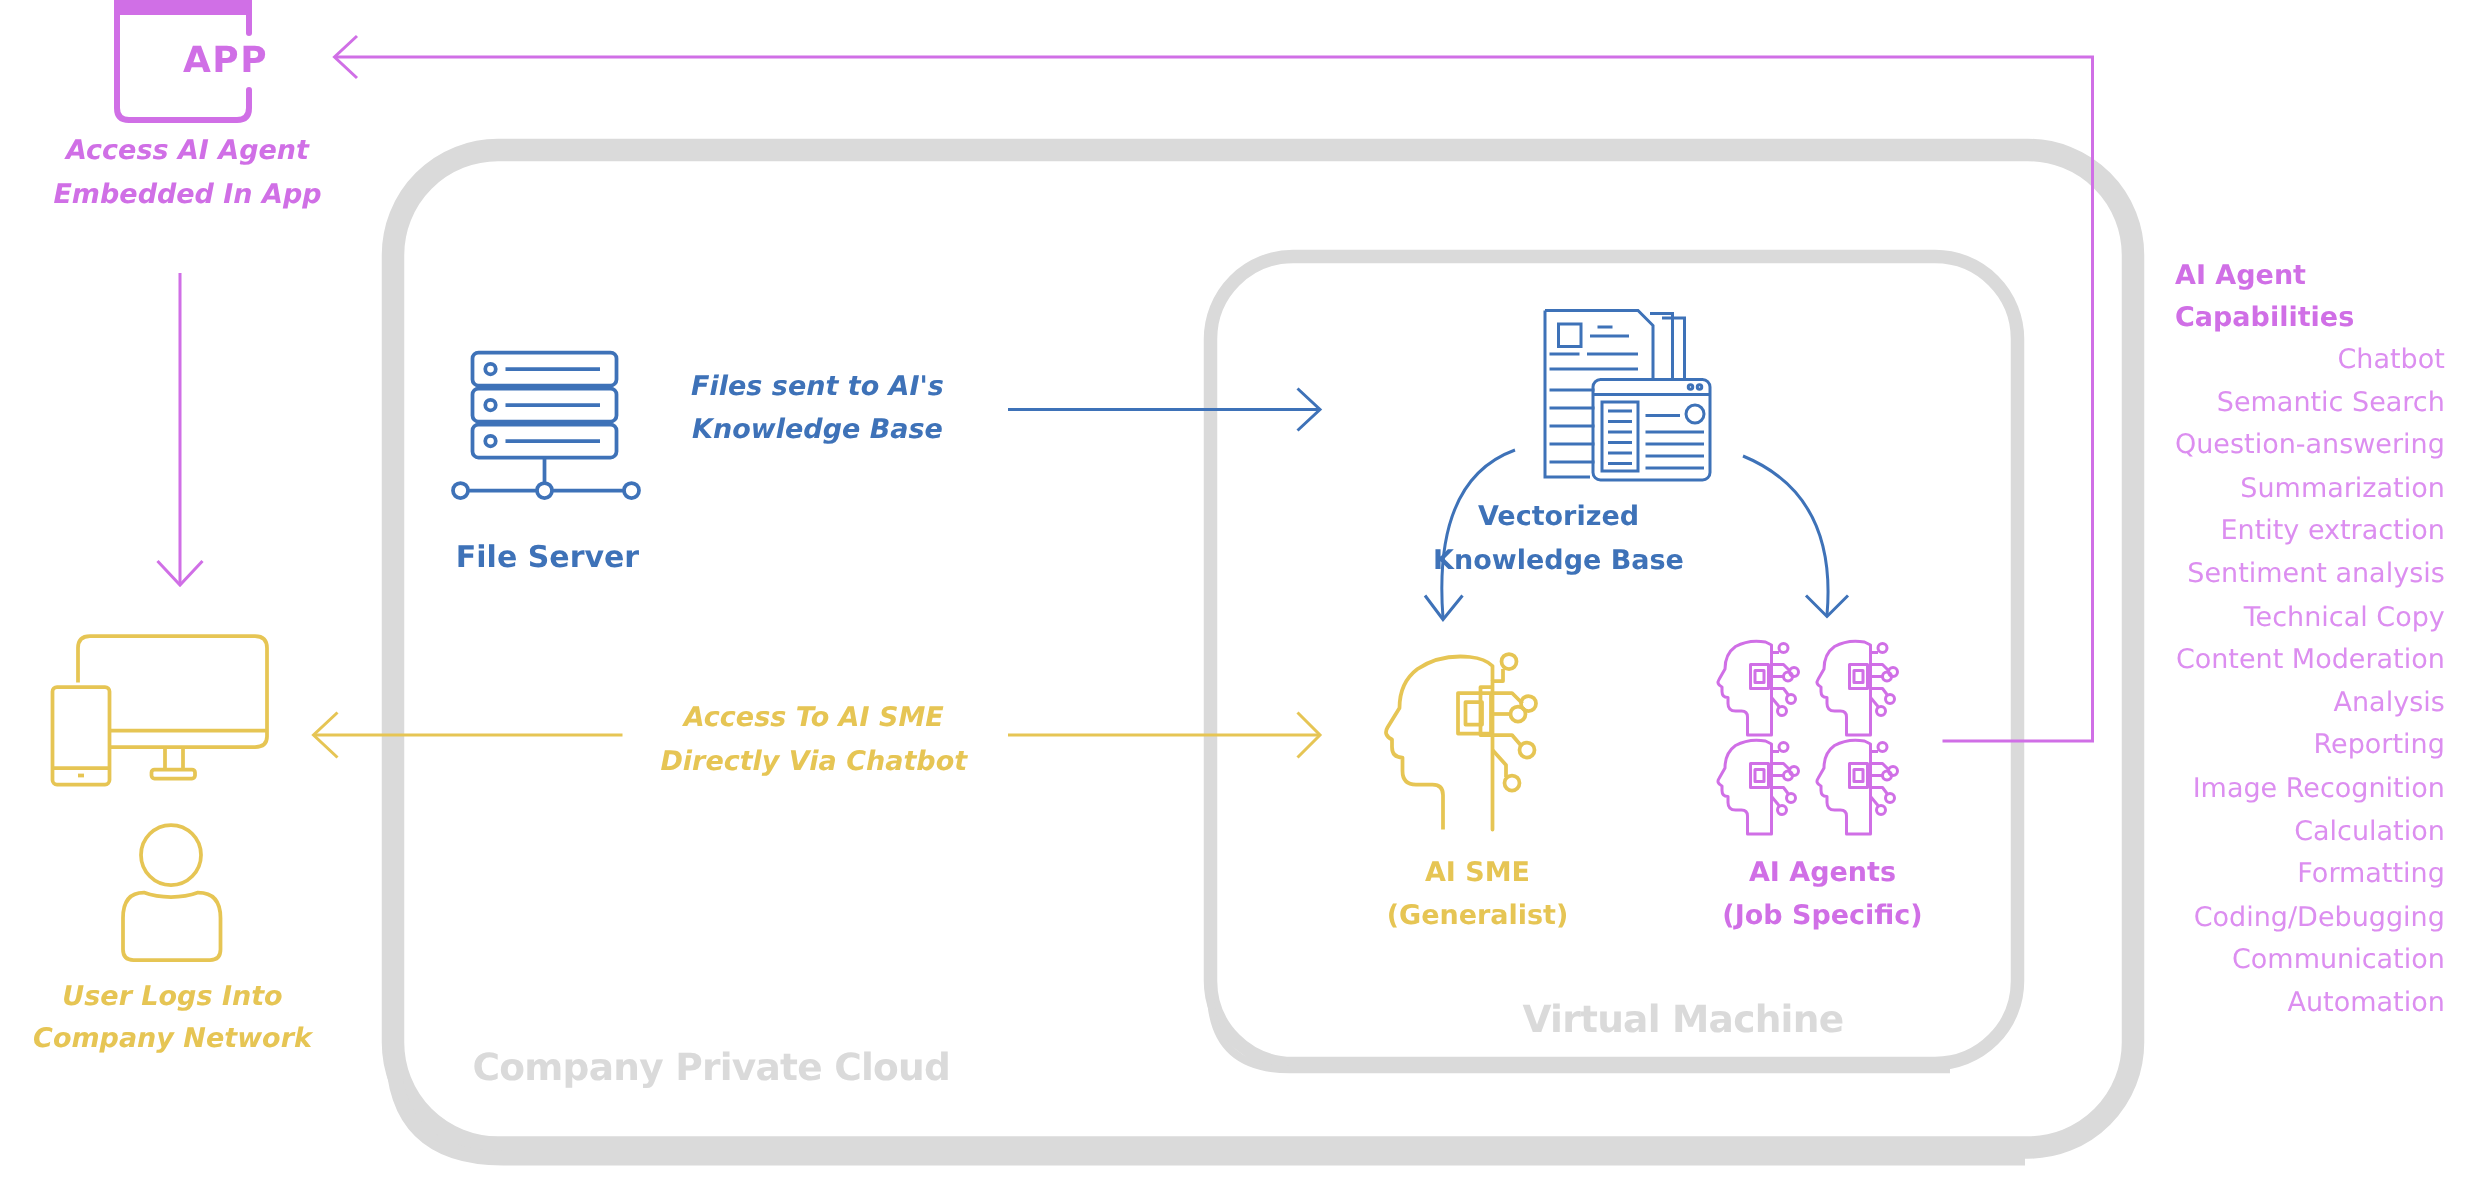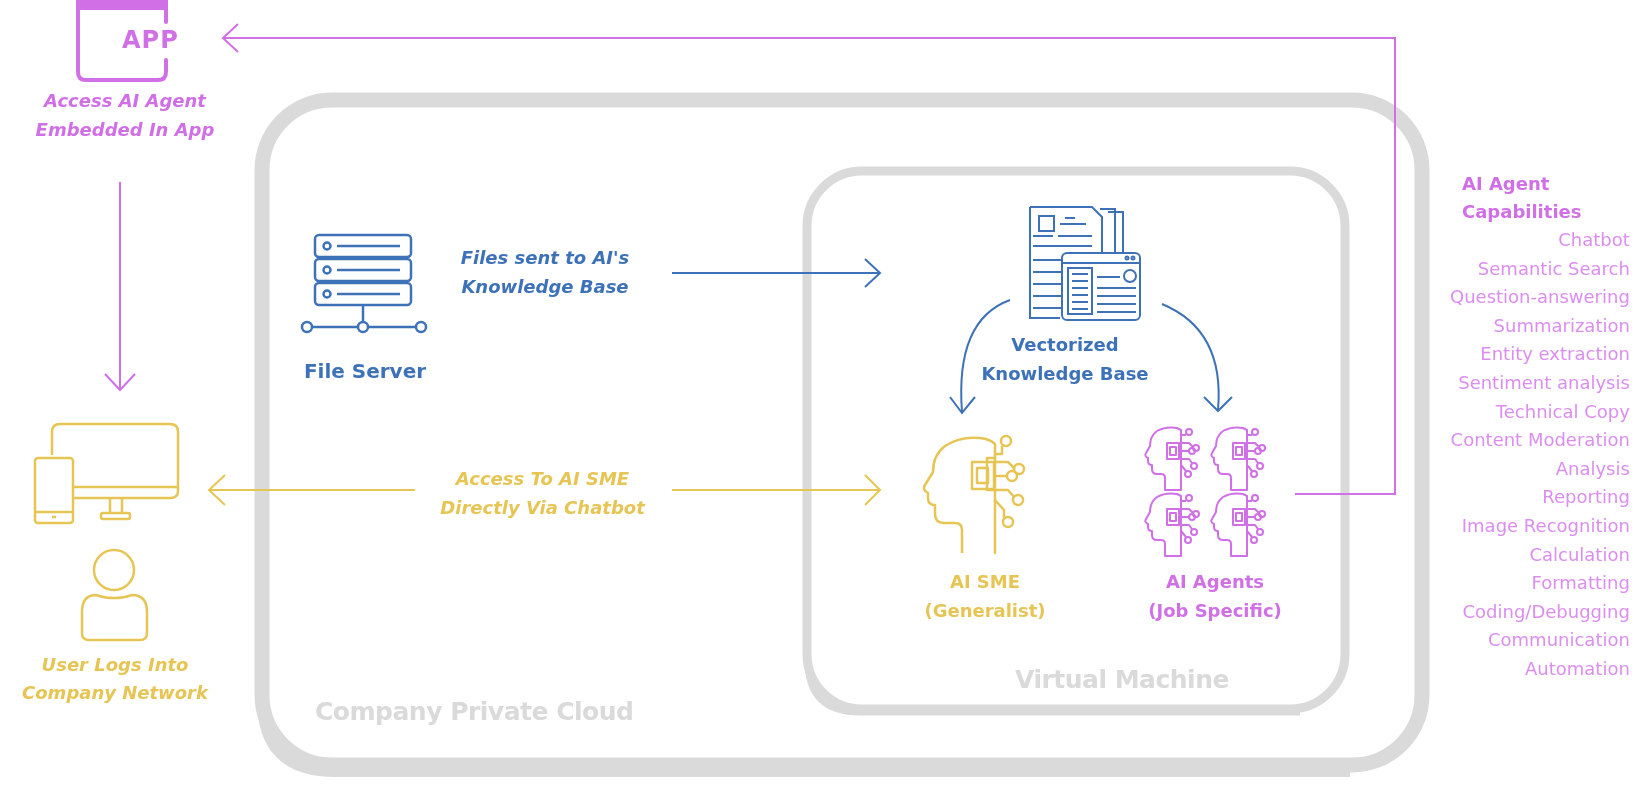--- a/index.html
+++ b/index.html
@@ -3,21 +3,21 @@
   <meta charset="utf-8">
   <style>
     html, body { margin:0; padding:0; background:#ffffff; }
     body { width:1647px; height:801px; position:relative; overflow:hidden; font-family:"DejaVu Sans", sans-serif; }
     svg.layer { position:absolute; left:0; top:0; }
     .lbl { position:absolute; text-align:center; font-weight:bold; line-height:29px; }
     .ital { font-style:italic; }
     .purple { color:#d06fe6; }
     .blue { color:#3e72b8; }
     .yellow { color:#e6c554; }
-    .cap-title { position:absolute; left:1450px; top:170px; color:#d06fe6; font-weight:bold; font-size:18px; line-height:28px;margin-left:12px; }
+    .cap-title { position:absolute; left:1450px; top:170px; color:#d06fe6; font-weight:bold; font-size:18px; line-height:28px; }
     .cap-list { position:absolute; left:1450px; top:226px; color:#dc8ef0; font-size:18px; line-height:28.6px; margin:0; padding:0; list-style:none;text-align:right; }
     .cap-list li { white-space:nowrap; }
     .boxlabel { position:absolute; font-weight:bold; font-size:25px; color:#dadada; letter-spacing:-0.5px; }
   </style>
 </head>
 <body>
 
 <svg class="layer" width="1647" height="801">
 
   <rect x="262" y="100" width="1160" height="665" rx="70" ry="70" fill="none" stroke="#dadada" stroke-width="15"></rect>
@@ -173,21 +173,21 @@
 <div class="lbl blue ital" style="left:450px;top:243px;width:190px;font-size:18px;">
   <div>Files sent to AI's</div>
   <div>Knowledge Base</div>
 </div>
 
 <div class="lbl yellow ital" style="left:425px;top:464px;width:235px;font-size:18px;">
   <div>Access To AI SME</div>
   <div>Directly Via Chatbot</div>
 </div>
 
-<div class="lbl blue" style="left:970px;top:330px;width:190px;font-size:18px;">
+<div class="lbl blue" style="left:944px;top:330px;width:190px;font-size:18px;">
   <div>Vectorized</div>
   <div>Knowledge Base</div>
 </div>
 
 <div class="lbl yellow" style="left:905px;top:567px;width:160px;font-size:18px;">
   <div>AI SME</div>
   <div>(Generalist)</div>
 </div>
 
 <div class="lbl purple" style="left:1130px;top:567px;width:170px;font-size:18px;">

